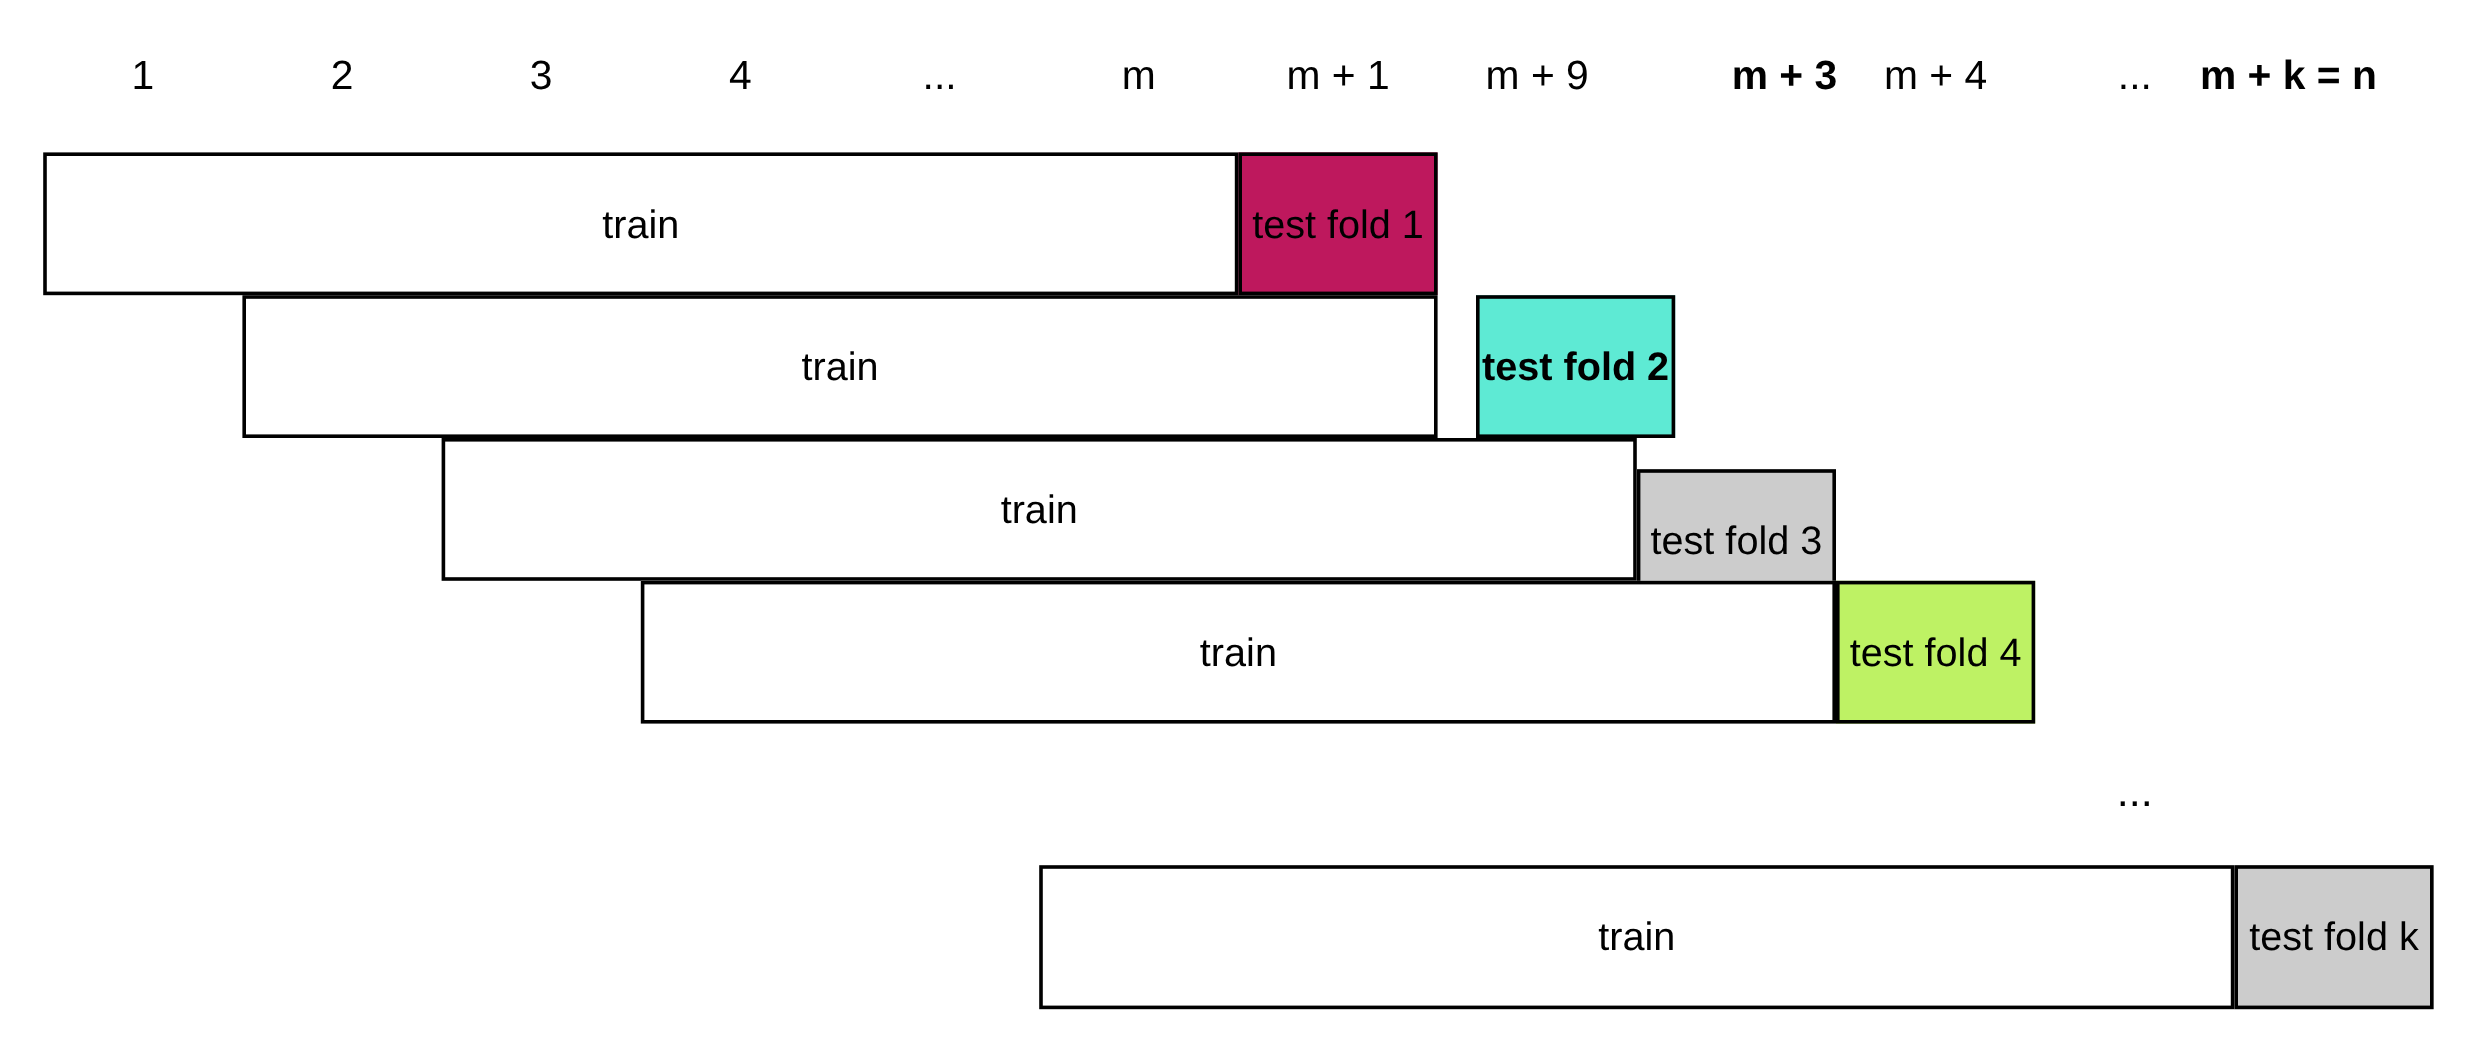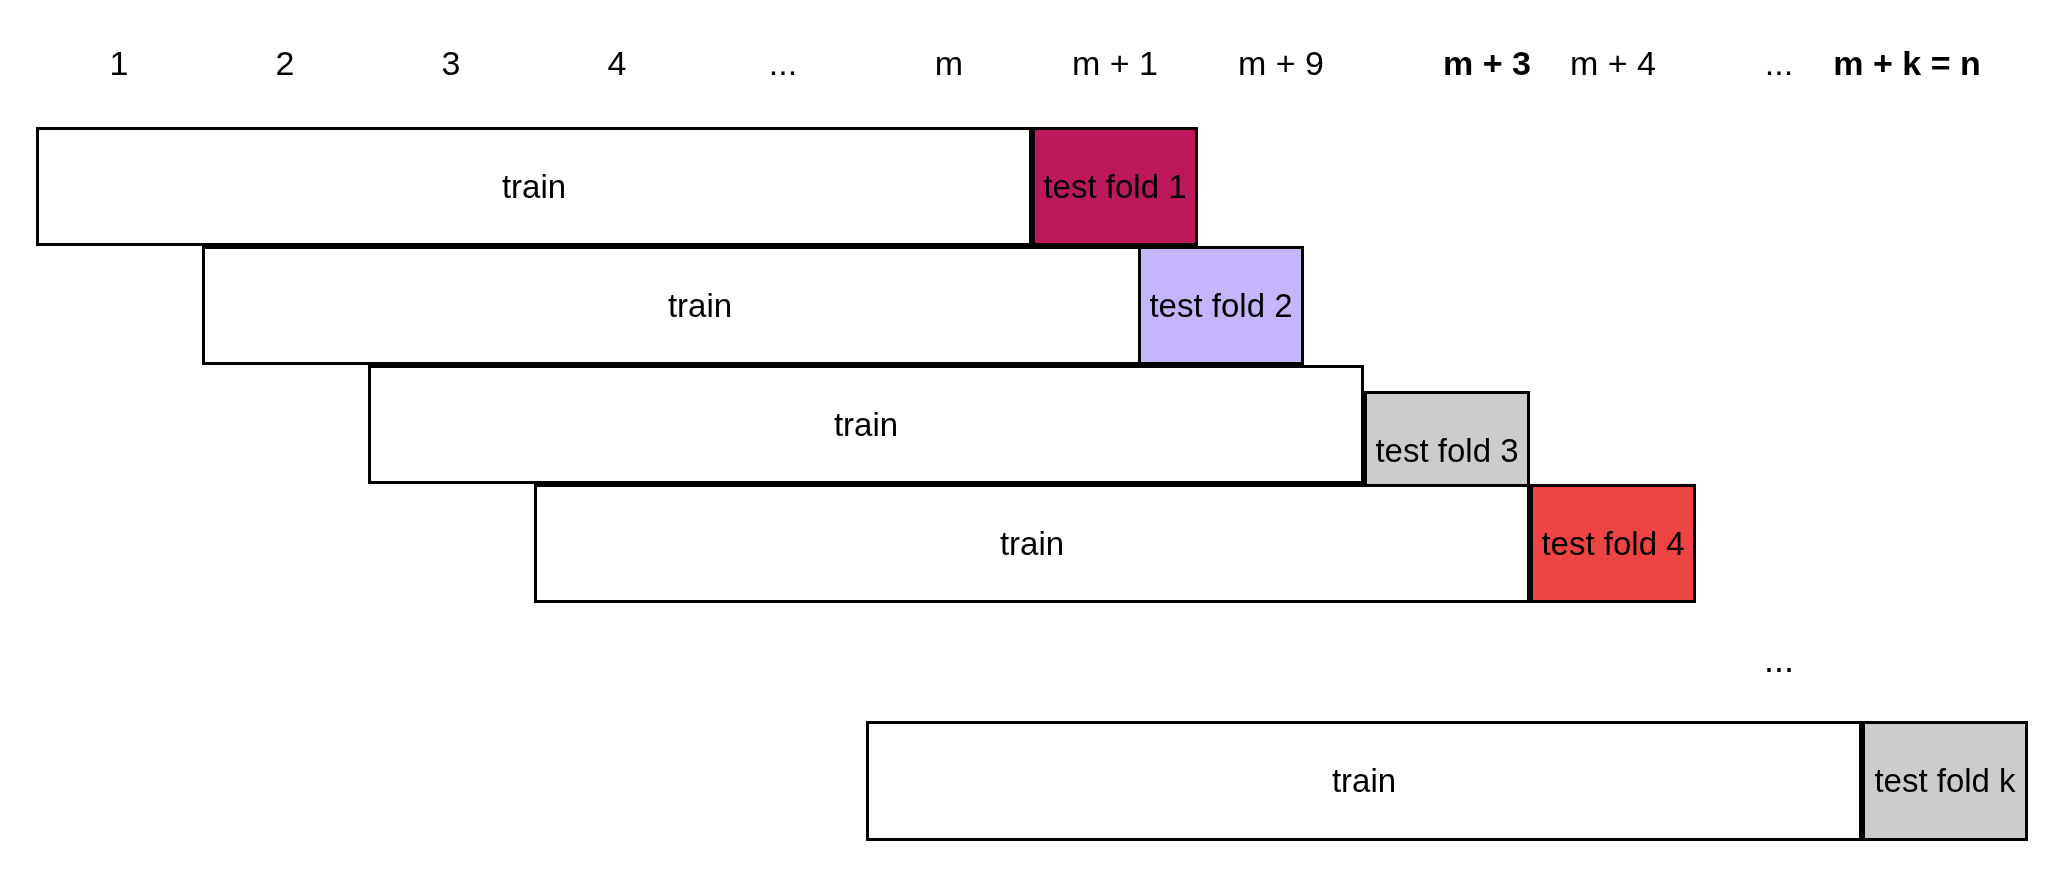--- a/index.html
+++ b/index.html
@@ -62,22 +62,22 @@
       <div class="col-label" style="left: 1198px; width: 166px;">m + 9</div>
       <div class="col-label" style="left: 1404px; width: 166px; font-weight: bold;">m + 3</div>
       <div class="col-label" style="left: 1530px; width: 166px;">m + 4</div>
       <div class="col-label" style="left: 1696px; width: 166px;">...</div>
       <div class="col-label" style="left: 1824px; width: 166px; font-weight: bold;">m + k = n</div>
     </div>
   <div id="folds">
       <div class="box" style="left: 36px; top: 127px; width: 996px; height: 119px; background: rgb(255, 255, 255); border-color: rgb(0, 0, 0);">train</div>
       <div class="box" style="left: 1032px; top: 127px; width: 166px; height: 119px; background: #be185d; border-color: rgb(0, 0, 0);">test fold 1</div>
       <div class="box" style="left: 202px; top: 246px; width: 996px; height: 119px; background: rgb(255, 255, 255); border-color: rgb(0, 0, 0);">train</div>
-      <div class="box" style="left: 1138px; top: 246px; width: 166px; height: 119px; background: #c4b5fd; border-color: rgb(0, 0, 0);">test fold 2</div>
+      <div class="box" style="left: 1230px; top: 246px; width: 166px; height: 119px; background: #5eead4; border-color: rgb(0, 0, 0); font-weight: bold;">test fold 2</div>
       <div class="box" style="left: 368px; top: 365px; width: 996px; height: 119px; background: rgb(255, 255, 255); border-color: rgb(0, 0, 0);">train</div>
       <div class="box" style="left: 1364px; top: 365px; width: 166px; height: 119px; background: rgb(204, 204, 204); border-color: rgb(0, 0, 0); margin-top: 26px;">test fold 3</div>
       <div class="box" style="left: 534px; top: 484px; width: 996px; height: 119px; background: rgb(255, 255, 255); border-color: rgb(0, 0, 0);">train</div>
-      <div class="box" style="left: 1530px; top: 484px; width: 166px; height: 119px; background: #ef4444; border-color: rgb(0, 0, 0); text-align: center;">test fold 4</div>
+      <div class="box" style="left: 1530px; top: 484px; width: 166px; height: 119px; background: #bef264; border-color: rgb(0, 0, 0); text-align: center;">test fold 4</div>
       <div class="box" style="left: 866px; top: 721px; width: 996px; height: 120px; background: rgb(255, 255, 255); border-color: rgb(0, 0, 0);">train</div>
       <div class="box" style="left: 1862px; top: 721px; width: 166px; height: 120px; background: rgb(204, 204, 204); border-color: rgb(0, 0, 0); text-align: center;">test fold k</div>
     </div>
   <div id="mid-ellipsis" class="mid-ellipsis" style="left: 1696px; width: 166px; top: 628px;">...</div>
 </div>
 
 </body></html>

